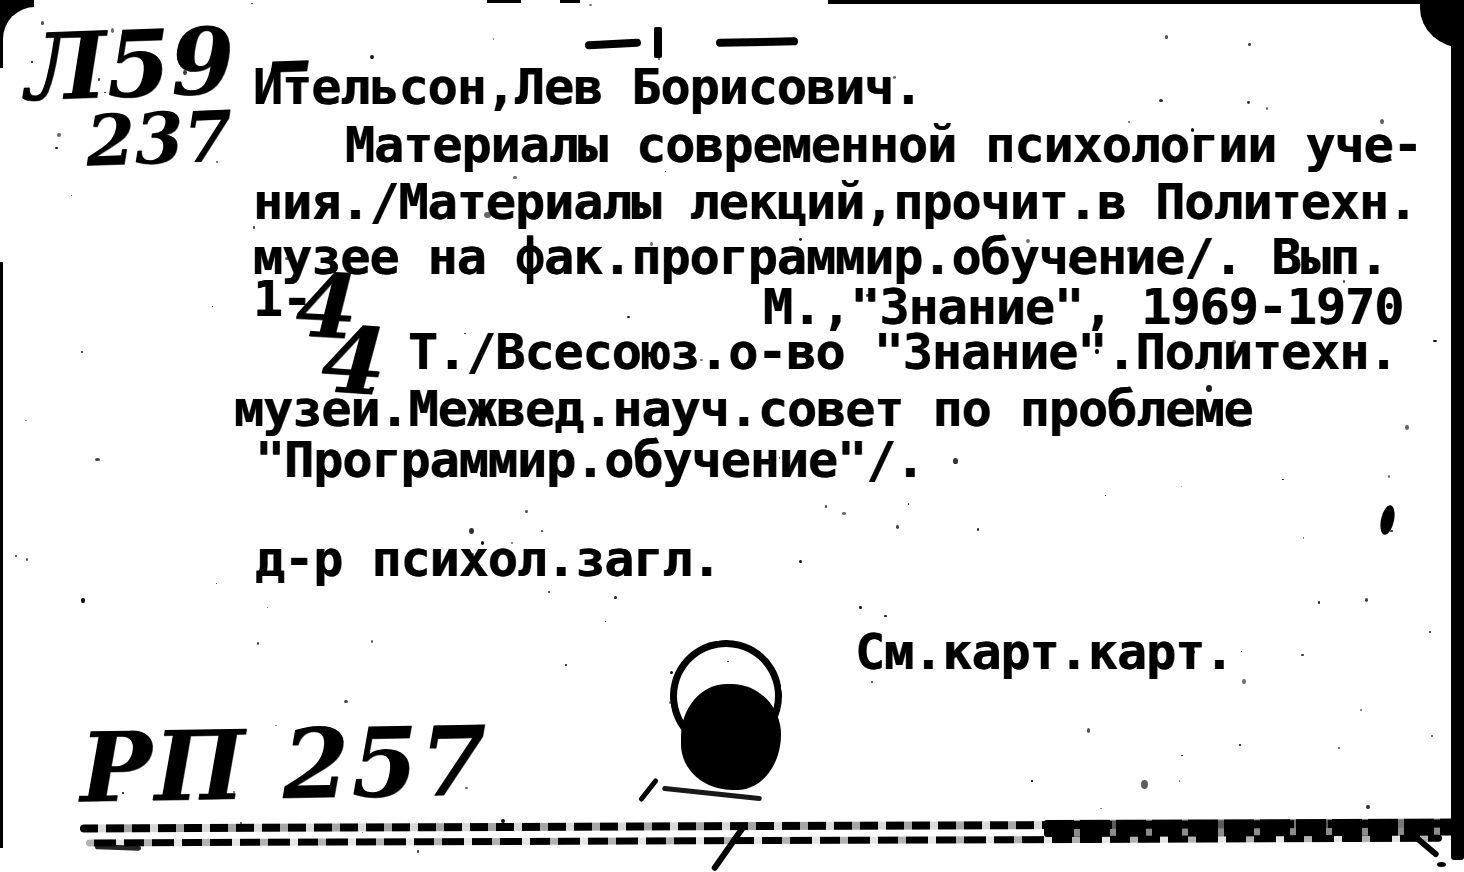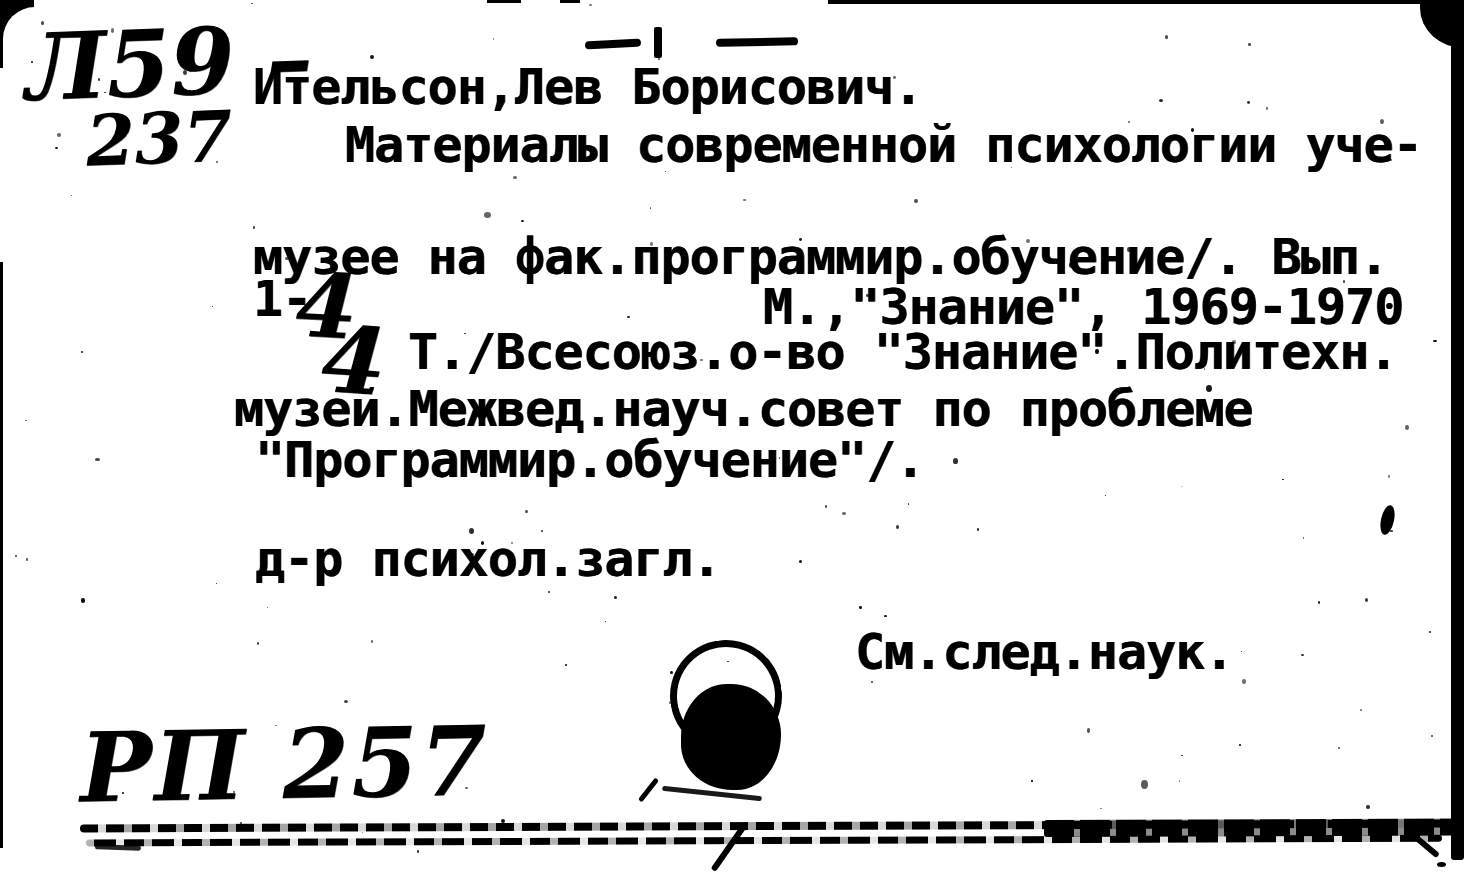--- a/index.html
+++ b/index.html
@@ -65,33 +65,34 @@
   <div class="hw" style="left:86px;top:104px;font-size:70px;transform:rotate(-2deg);">237</div>
 
   <div id="page-mark" aria-label="1">
     <div class="d1"></div>
     <div class="bar"></div>
     <div class="d2"></div>
   </div>
 
   <div class="tw" style="left:253px;top:62px;">Ительсон,Лев Борисович.</div>
   <div class="tw" style="left:345px;top:120px;">Материалы современной психологии уче-</div>
+  <div class="tw" style="left:253px;top:177px;">ния./Материалы лекций,прочит.в Политехн.</div>
   <div class="tw" style="left:253px;top:232px;">музее на фак.программир.обучение/. Вып.</div>
 
   <div class="tw" style="left:253px;top:274px;">1-</div>
   <div class="hw" style="left:296px;top:262px;font-size:88px;transform:rotate(3deg);">4</div>
   <div class="tw" style="left:763px;top:282px;">М.,"Знание", 1969-1970</div>
 
   <div class="hw" style="left:322px;top:315px;font-size:92px;transform:rotate(4deg);">4</div>
   <div class="tw" style="left:408px;top:327px;">Т./Всесоюз.о-во "Знание".Политехн.</div>
   <div class="tw" style="left:234px;top:384px;">музей.Межвед.науч.совет по проблеме</div>
   <div class="tw" style="left:255px;top:435px;">"Программир.обучение"/.</div>
 
   <div class="tw" style="left:255px;top:534px;">д-р психол.загл.</div>
-  <div class="tw" style="left:855px;top:627px;">См.след.наук.</div>
+  <div class="tw" style="left:855px;top:627px;">См.карт.карт.</div>
 
   <div id="punch-outline"></div>
   <div id="punch-blob"></div>
   <div class="shape" style="left:662px;top:791px;width:100px;height:5px;border-radius:3px;transform:rotate(6deg);opacity:.9;"></div>
   <div class="shape" style="left:646px;top:776px;width:5px;height:28px;border-radius:3px;transform:rotate(38deg);"></div>
 
   <div class="hw" style="left:80px;top:717px;font-size:96px;transform:rotate(-1deg);letter-spacing:2px;">РП 257</div>
 
   <div id="bottom-rule">
     <div class="rowA"></div>

